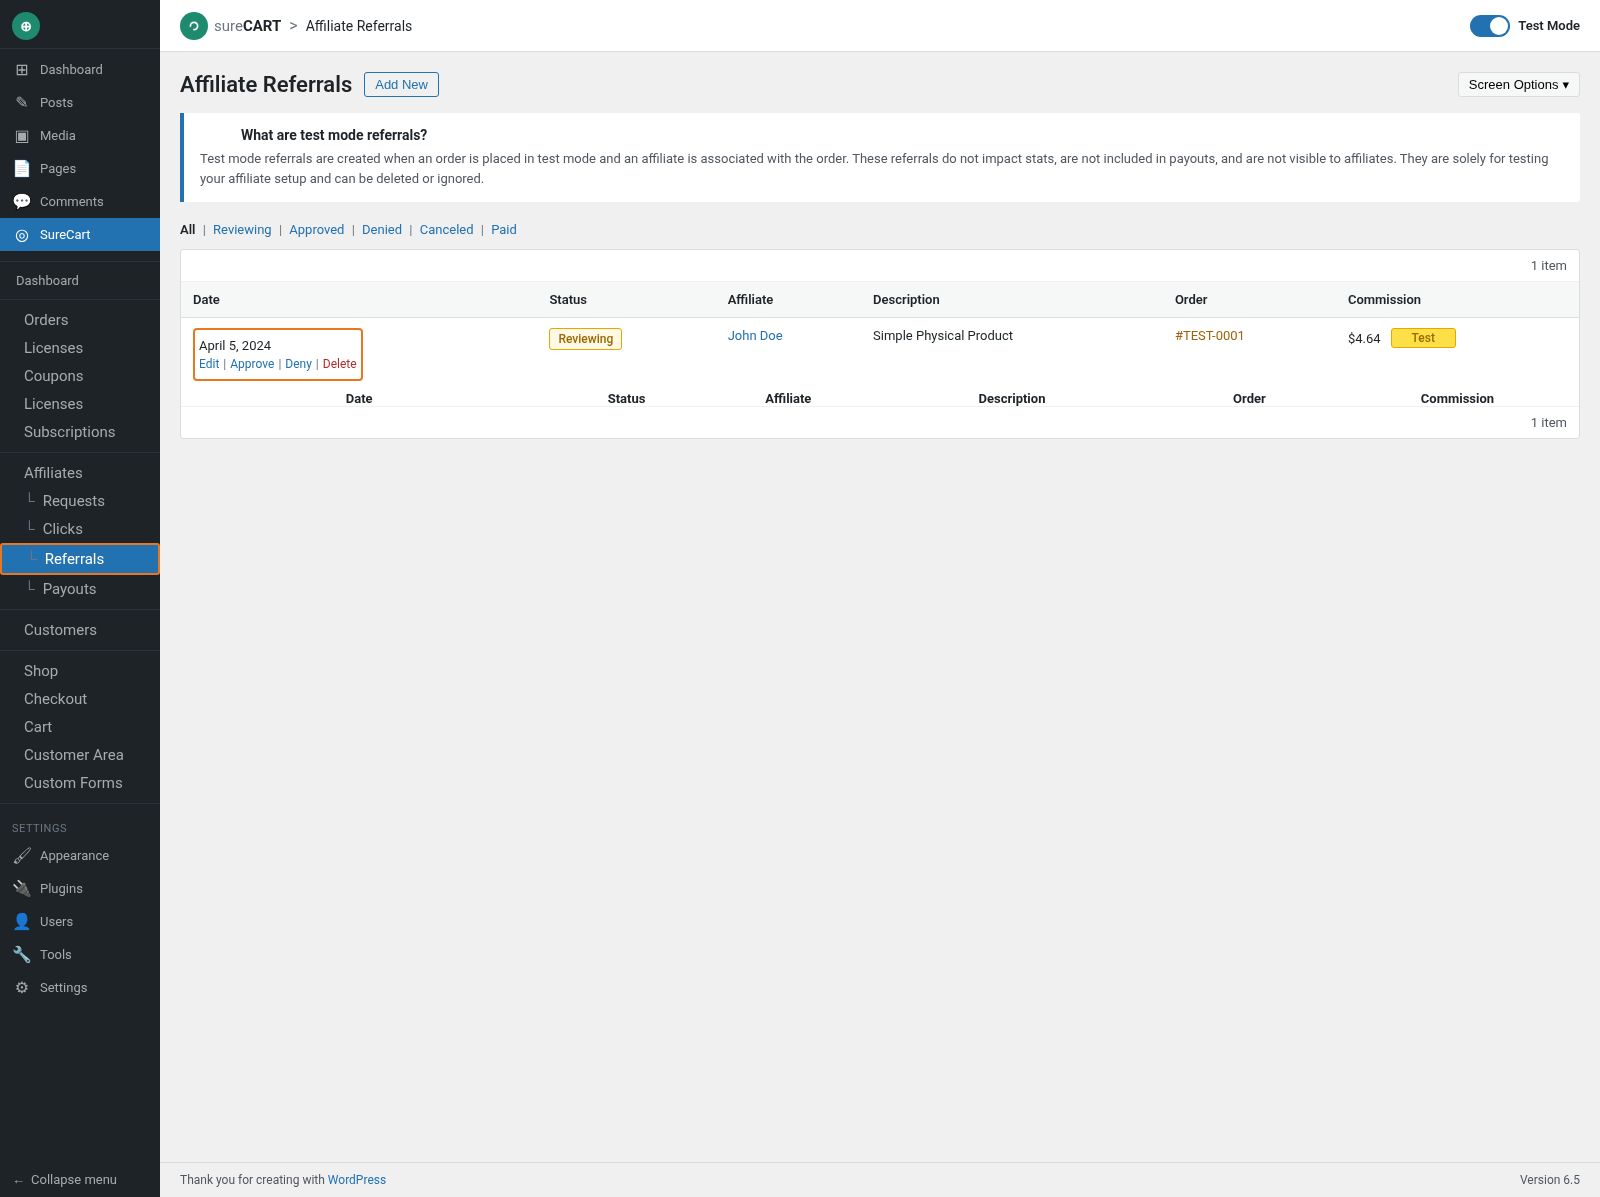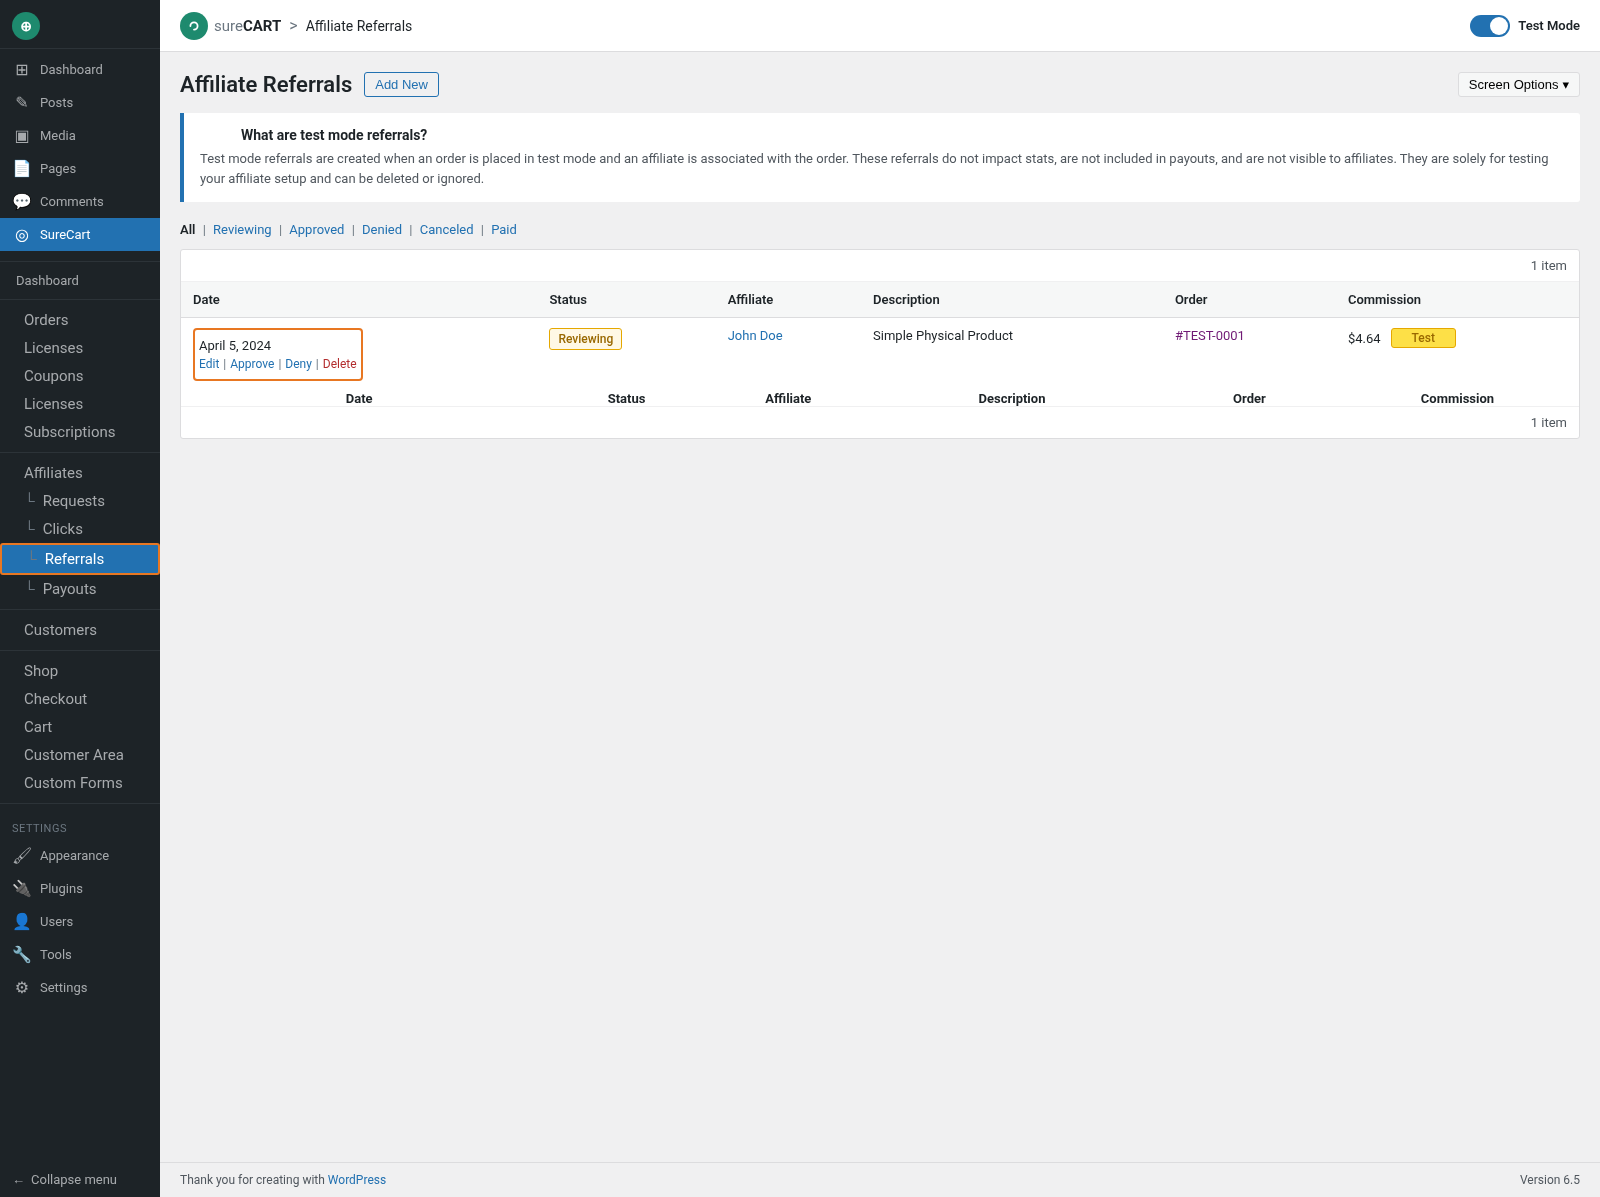--- a/index.html
+++ b/index.html
@@ -224,21 +224,21 @@
     .status-badge {
       display: inline-block;
       padding: 3px 8px;
       border-radius: 3px;
       font-size: 12px;
       font-weight: 500;
     }
     .status-reviewing { background: #fff8e5; color: #996800; border: 1px solid #e5a800; }
 
     .affiliate-link { color: #2271b1; text-decoration: none; }
-    .order-link { color: #701a75; text-decoration: none; text-align: center; }
+    .order-link { color: #a16207; text-decoration: none; text-align: center; }
 
     .test-badge {
       display: inline-block;
       padding: 2px 20px;
       background: #fde047;
       border: 1px solid #e5a800;
       color: #996800;
       border-radius: 3px;
       font-size: 12px;
       font-weight: 500;

